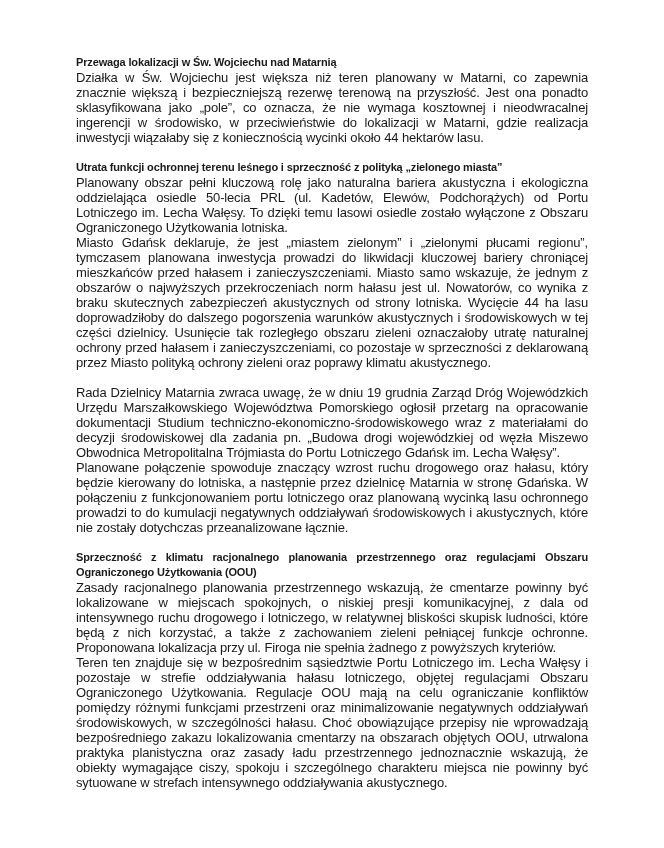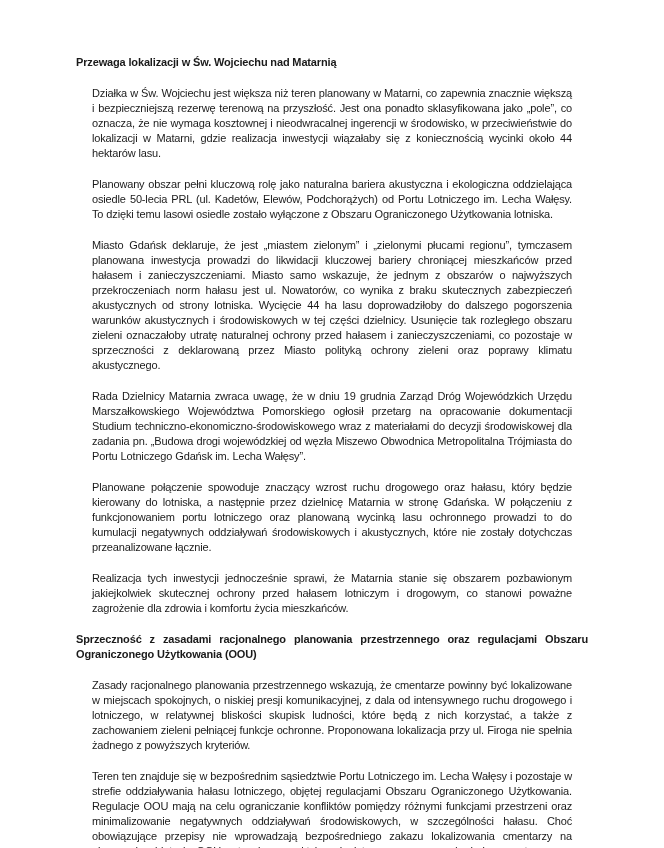--- a/index.html
+++ b/index.html
@@ -30,49 +30,49 @@
     .section-heading {
       font-size: 11px;
       line-height: 15px;
       font-weight: bold;
       margin: 0;
       text-align: justify;
       letter-spacing: -0.15px;
       color: #1a1a1a;
     }
     .paragraph {
-      font-size: 11px;
+      font-size: 13px;
       line-height: 15px;
-      margin: 16px;
+      margin: 0;
       text-align: justify;
       letter-spacing: -0.15px;
       word-spacing: 0.1px;
       color: #1a1a1a;
     }
   </style>
 </head>
 <body>
 
 <div class="page">
 
   <div class="doc-section">
     <h2 class="section-heading">Przewaga lokalizacji w Św. Wojciechu nad Matarnią</h2>
     <p class="paragraph">Działka w Św. Wojciechu jest większa niż teren planowany w Matarni, co zapewnia znacznie większą i bezpieczniejszą rezerwę terenową na przyszłość. Jest ona ponadto sklasyfikowana jako „pole”, co oznacza, że nie wymaga kosztownej i nieodwracalnej ingerencji w środowisko, w przeciwieństwie do lokalizacji w Matarni, gdzie realizacja inwestycji wiązałaby się z koniecznością wycinki około 44 hektarów lasu.</p>
   </div>
 
   <div class="doc-section">
+    <h2 class="section-heading">Utrata funkcji ochronnej terenu leśnego i sprzeczność z polityką „zielonego miasta”</h2>
     <p class="paragraph">Planowany obszar pełni kluczową rolę jako naturalna bariera akustyczna i ekologiczna oddzielająca osiedle 50-lecia PRL (ul. Kadetów, Elewów, Podchorążych) od Portu Lotniczego im. Lecha Wałęsy. To dzięki temu lasowi osiedle zostało wyłączone z Obszaru Ograniczonego Użytkowania lotniska.</p>
     <p class="paragraph">Miasto Gdańsk deklaruje, że jest „miastem zielonym” i „zielonymi płucami regionu”, tymczasem planowana inwestycja prowadzi do likwidacji kluczowej bariery chroniącej mieszkańców przed hałasem i zanieczyszczeniami. Miasto samo wskazuje, że jednym z obszarów o najwyższych przekroczeniach norm hałasu jest ul. Nowatorów, co wynika z braku skutecznych zabezpieczeń akustycznych od strony lotniska. Wycięcie 44 ha lasu doprowadziłoby do dalszego pogorszenia warunków akustycznych i środowiskowych w tej części dzielnicy. Usunięcie tak rozległego obszaru zieleni oznaczałoby utratę naturalnej ochrony przed hałasem i zanieczyszczeniami, co pozostaje w sprzeczności z deklarowaną przez Miasto polityką ochrony zieleni oraz poprawy klimatu akustycznego.</p>
   </div>
 
   <div class="doc-section">
     <p class="paragraph">Rada Dzielnicy Matarnia zwraca uwagę, że w dniu 19 grudnia Zarząd Dróg Wojewódzkich Urzędu Marszałkowskiego Województwa Pomorskiego ogłosił przetarg na opracowanie dokumentacji Studium techniczno-ekonomiczno-środowiskowego wraz z materiałami do decyzji środowiskowej dla zadania pn. „Budowa drogi wojewódzkiej od węzła Miszewo Obwodnica Metropolitalna Trójmiasta do Portu Lotniczego Gdańsk im. Lecha Wałęsy”.</p>
     <p class="paragraph">Planowane połączenie spowoduje znaczący wzrost ruchu drogowego oraz hałasu, który będzie kierowany do lotniska, a następnie przez dzielnicę Matarnia w stronę Gdańska. W połączeniu z funkcjonowaniem portu lotniczego oraz planowaną wycinką lasu ochronnego prowadzi to do kumulacji negatywnych oddziaływań środowiskowych i akustycznych, które nie zostały dotychczas przeanalizowane łącznie.</p>
-    <p class="paragraph">Realizacja tych inwestycji jednocześnie sprawi, że Matarnia stanie się obszarem pozbawionym jakiejkolwiek skutecznej ochrony przed hałasem lotniczym i drogowym, co stanowi poważne zagrożenie dla zdrowia i komfortu życia mieszkańców.</p>
   </div>
 
   <div class="doc-section">
-    <h2 class="section-heading">Sprzeczność z zasadami racjonalnego planowania przestrzennego oraz regulacjami Obszaru Ograniczonego Użytkowania (OOU)</h2>
+    <h2 class="section-heading">Sprzeczność z klimatu racjonalnego planowania przestrzennego oraz regulacjami Obszaru Ograniczonego Użytkowania (OOU)</h2>
     <p class="paragraph">Zasady racjonalnego planowania przestrzennego wskazują, że cmentarze powinny być lokalizowane w miejscach spokojnych, o niskiej presji komunikacyjnej, z dala od intensywnego ruchu drogowego i lotniczego, w relatywnej bliskości skupisk ludności, które będą z nich korzystać, a także z zachowaniem zieleni pełniącej funkcje ochronne. Proponowana lokalizacja przy ul. Firoga nie spełnia żadnego z powyższych kryteriów.</p>
     <p class="paragraph">Teren ten znajduje się w bezpośrednim sąsiedztwie Portu Lotniczego im. Lecha Wałęsy i pozostaje w strefie oddziaływania hałasu lotniczego, objętej regulacjami Obszaru Ograniczonego Użytkowania. Regulacje OOU mają na celu ograniczanie konfliktów pomiędzy różnymi funkcjami przestrzeni oraz minimalizowanie negatywnych oddziaływań środowiskowych, w szczególności hałasu. Choć obowiązujące przepisy nie wprowadzają bezpośredniego zakazu lokalizowania cmentarzy na obszarach objętych OOU, utrwalona praktyka planistyczna oraz zasady ładu przestrzennego jednoznacznie wskazują, że obiekty wymagające ciszy, spokoju i szczególnego charakteru miejsca nie powinny być sytuowane w strefach intensywnego oddziaływania akustycznego.</p>
   </div>
 
 </div>
 
 </body></html>

